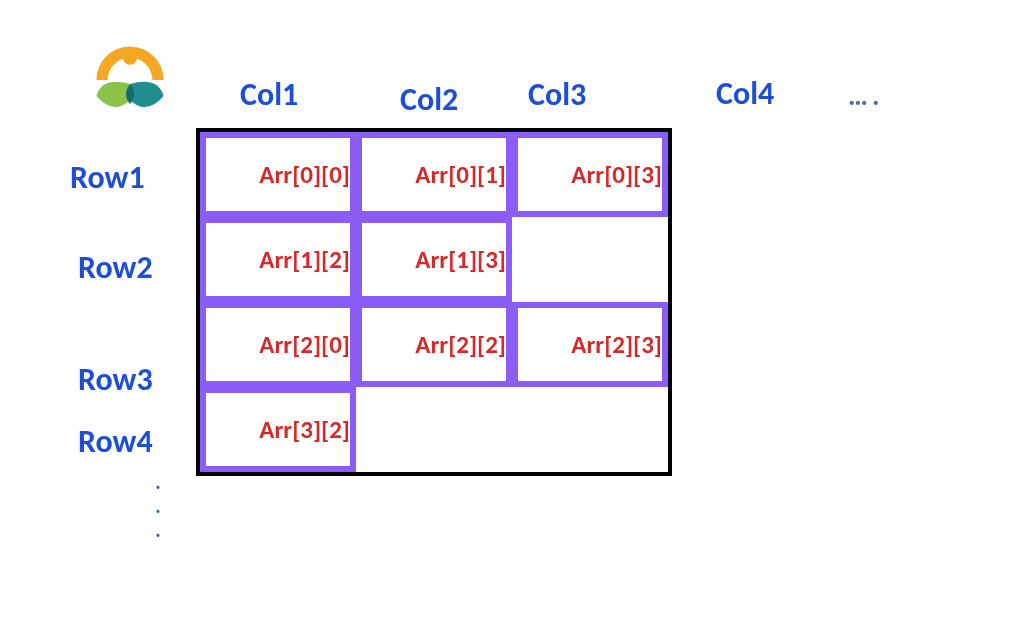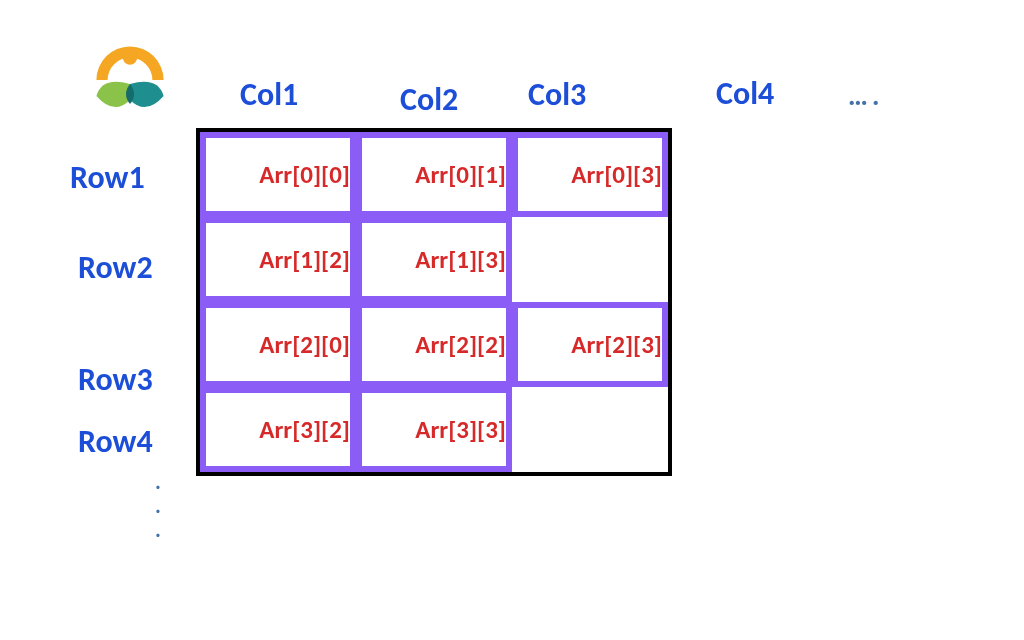--- a/index.html
+++ b/index.html
@@ -132,19 +132,16 @@
           <span>Arr[2][2]</span>
         </div>
       <div class="cell">
           <span>Arr[2][3]</span>
         </div>
     </div>
     <div class="gridrow">
       <div class="cell">
           <span>Arr[3][2]</span>
         </div>
-      <div class="cell">
-          <span>Arr[3][3]</span>
-        </div>
     </div>
   </div>
 
 </div>
 
 </body></html>

